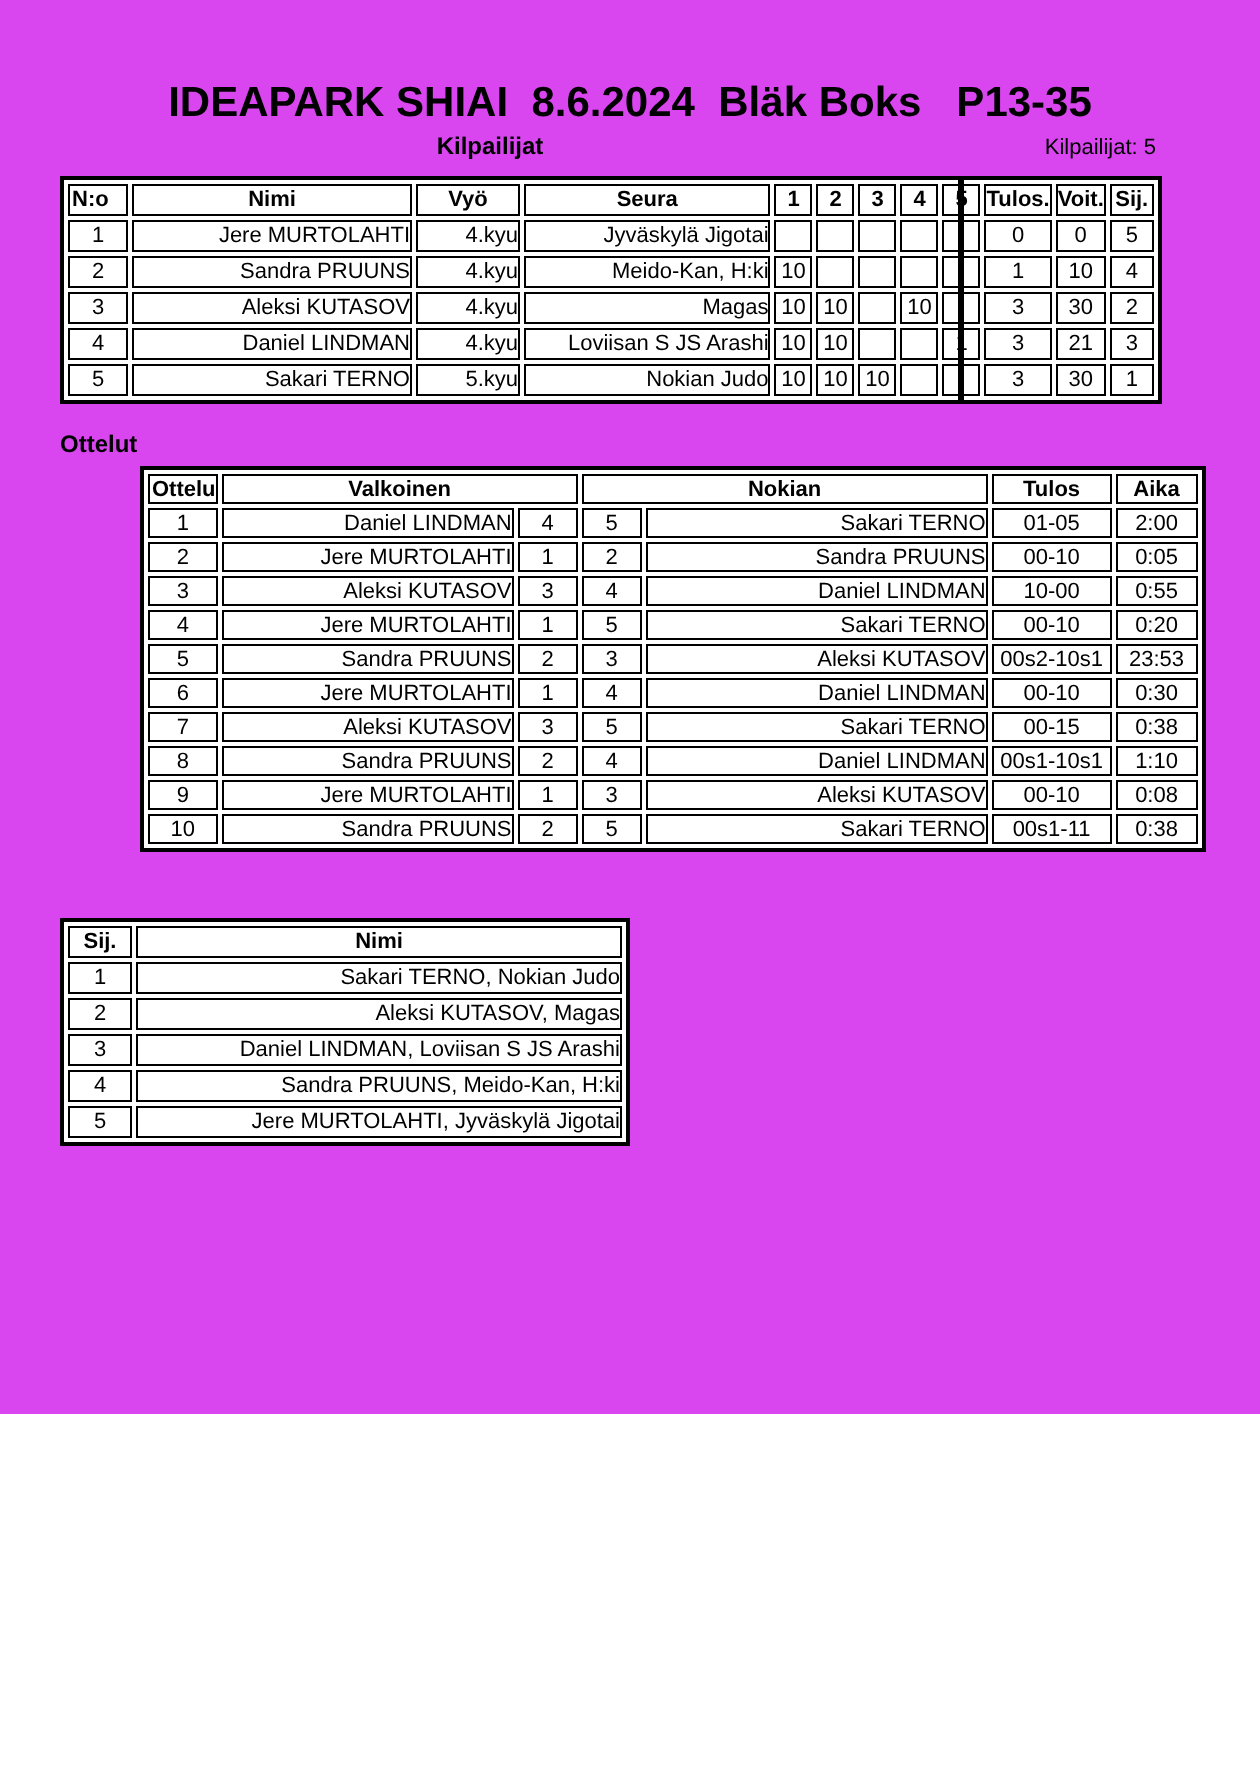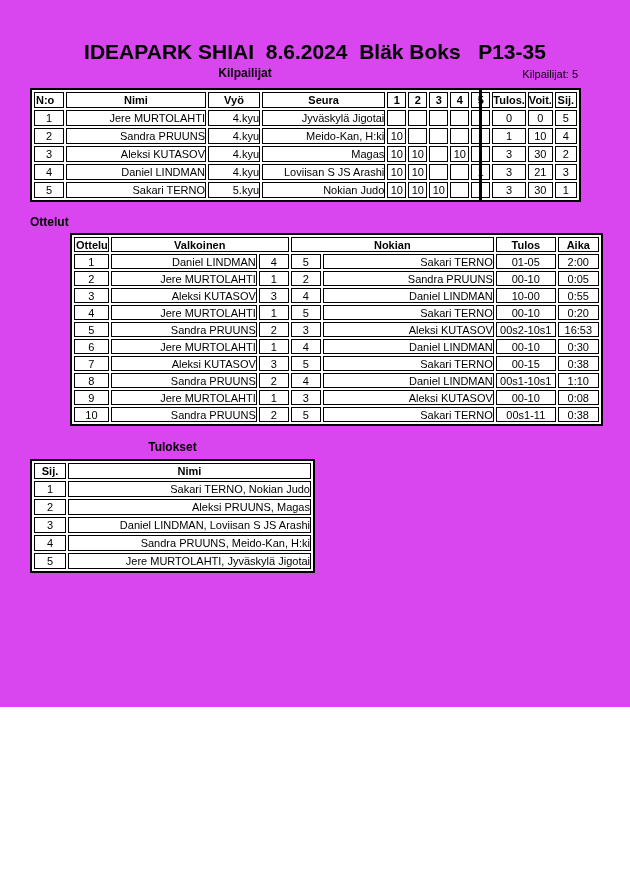--- a/index.html
+++ b/index.html
@@ -208,21 +208,21 @@
         <td class="c">00-10</td>
         <td class="c">0:20</td>
       </tr>
       <tr>
         <td class="c">5</td>
         <td class="l">Sandra PRUUNS</td>
         <td class="c">2</td>
         <td class="c">3</td>
         <td class="l">Aleksi KUTASOV</td>
         <td class="c">00s2-10s1</td>
-        <td class="c">16:53</td>
+        <td class="c">23:53</td>
       </tr>
       <tr>
         <td class="c">6</td>
         <td class="l">Jere MURTOLAHTI</td>
         <td class="c">1</td>
         <td class="c">4</td>
         <td class="l">Daniel LINDMAN</td>
         <td class="c">00-10</td>
         <td class="c">0:30</td>
       </tr>
@@ -259,40 +259,39 @@
         <td class="c">2</td>
         <td class="c">5</td>
         <td class="l">Sakari TERNO</td>
         <td class="c">00s1-11</td>
         <td class="c">0:38</td>
       </tr>
     </tbody>
       </table>
   </div>
 
-  <div class="label-tulokset">Tulokset</div>
 
   <div class="twrap t3">
     <table>
       <colgroup>
         <col style="width:32px">
           <col style="width:243px">
       </colgroup>
       <tbody>
           <tr>
         <th class="c">Sij.</th>
         <th class="c">Nimi</th>
       </tr>
       <tr>
         <td class="c">1</td>
         <td class="l">Sakari TERNO, Nokian Judo</td>
       </tr>
       <tr>
         <td class="c">2</td>
-        <td class="l">Aleksi PRUUNS, Magas</td>
+        <td class="l">Aleksi KUTASOV, Magas</td>
       </tr>
       <tr>
         <td class="c">3</td>
         <td class="l">Daniel LINDMAN, Loviisan S JS Arashi</td>
       </tr>
       <tr>
         <td class="c">4</td>
         <td class="l">Sandra PRUUNS, Meido-Kan, H:ki</td>
       </tr>
       <tr>

